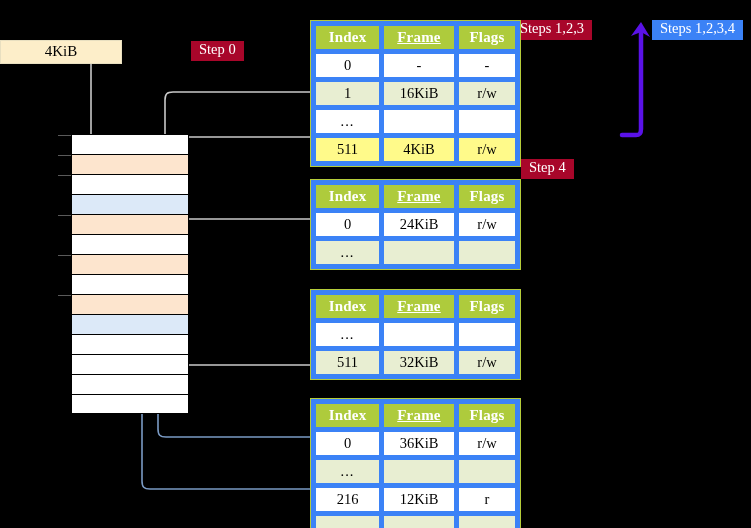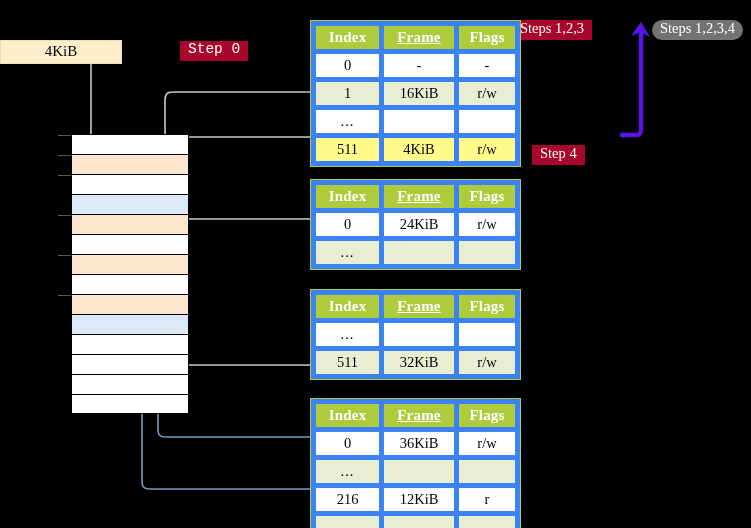--- a/index.html
+++ b/index.html
@@ -45,21 +45,21 @@
   
   .badge{
     position:absolute;
     color:#ffffff;
     font-size:14.5px;
     line-height:17px;
     padding:0 8px 3px 8px;
     white-space:nowrap;
   }
   .badge-red{background:#a8062a;}
-  .badge-blue{background:#737373;border-radius:11px;}
+  .badge-blue{background:#3b82f6;}
 
   
   .kib-box{
     position:absolute;
     background:#fdeec9;
     border:1px solid #e8dfc0;
     text-align:center;
     font-size:15px;
     line-height:21px;
     color:#000;
@@ -166,24 +166,24 @@
     <div class="memrow orange" style="top:160px;">
         <span class="tick"></span>
       </div>
     <div class="memrow blue" style="top:180px;"></div>
     <div class="memrow" style="top:200px;"></div>
     <div class="memrow" style="top:220px;"></div>
     <div class="memrow" style="top:240px;"></div>
     <div class="memrow last" style="top:260px;"></div>
   </div>
 
-  <div class="badge badge-red" style="left:180px;top:41px;font-family:Liberation Mono, monospace;">Step 0</div>
+  <div class="badge badge-red" style="left:191px;top:41px;">Step 0</div>
   <div class="badge badge-red" style="left:512px;top:20px;">Steps 1,2,3</div>
   <div class="badge badge-blue" style="left:652px;top:20px;">Steps 1,2,3,4</div>
-  <div class="badge badge-red" style="left:521px;top:145px;margin-left:11px;">Step 4</div>
+  <div class="badge badge-red" style="left:521px;top:159px;">Step 4</div>
 
   <table class="ptable" style="left:311px;top:21px;">
     <tbody>
         <tr>
       <th class="c-index">Index</th>
       <th class="c-frame">Frame</th>
       <th class="c-flags">Flags</th>
     </tr>
     <tr class="plain">
       <td>0</td>

